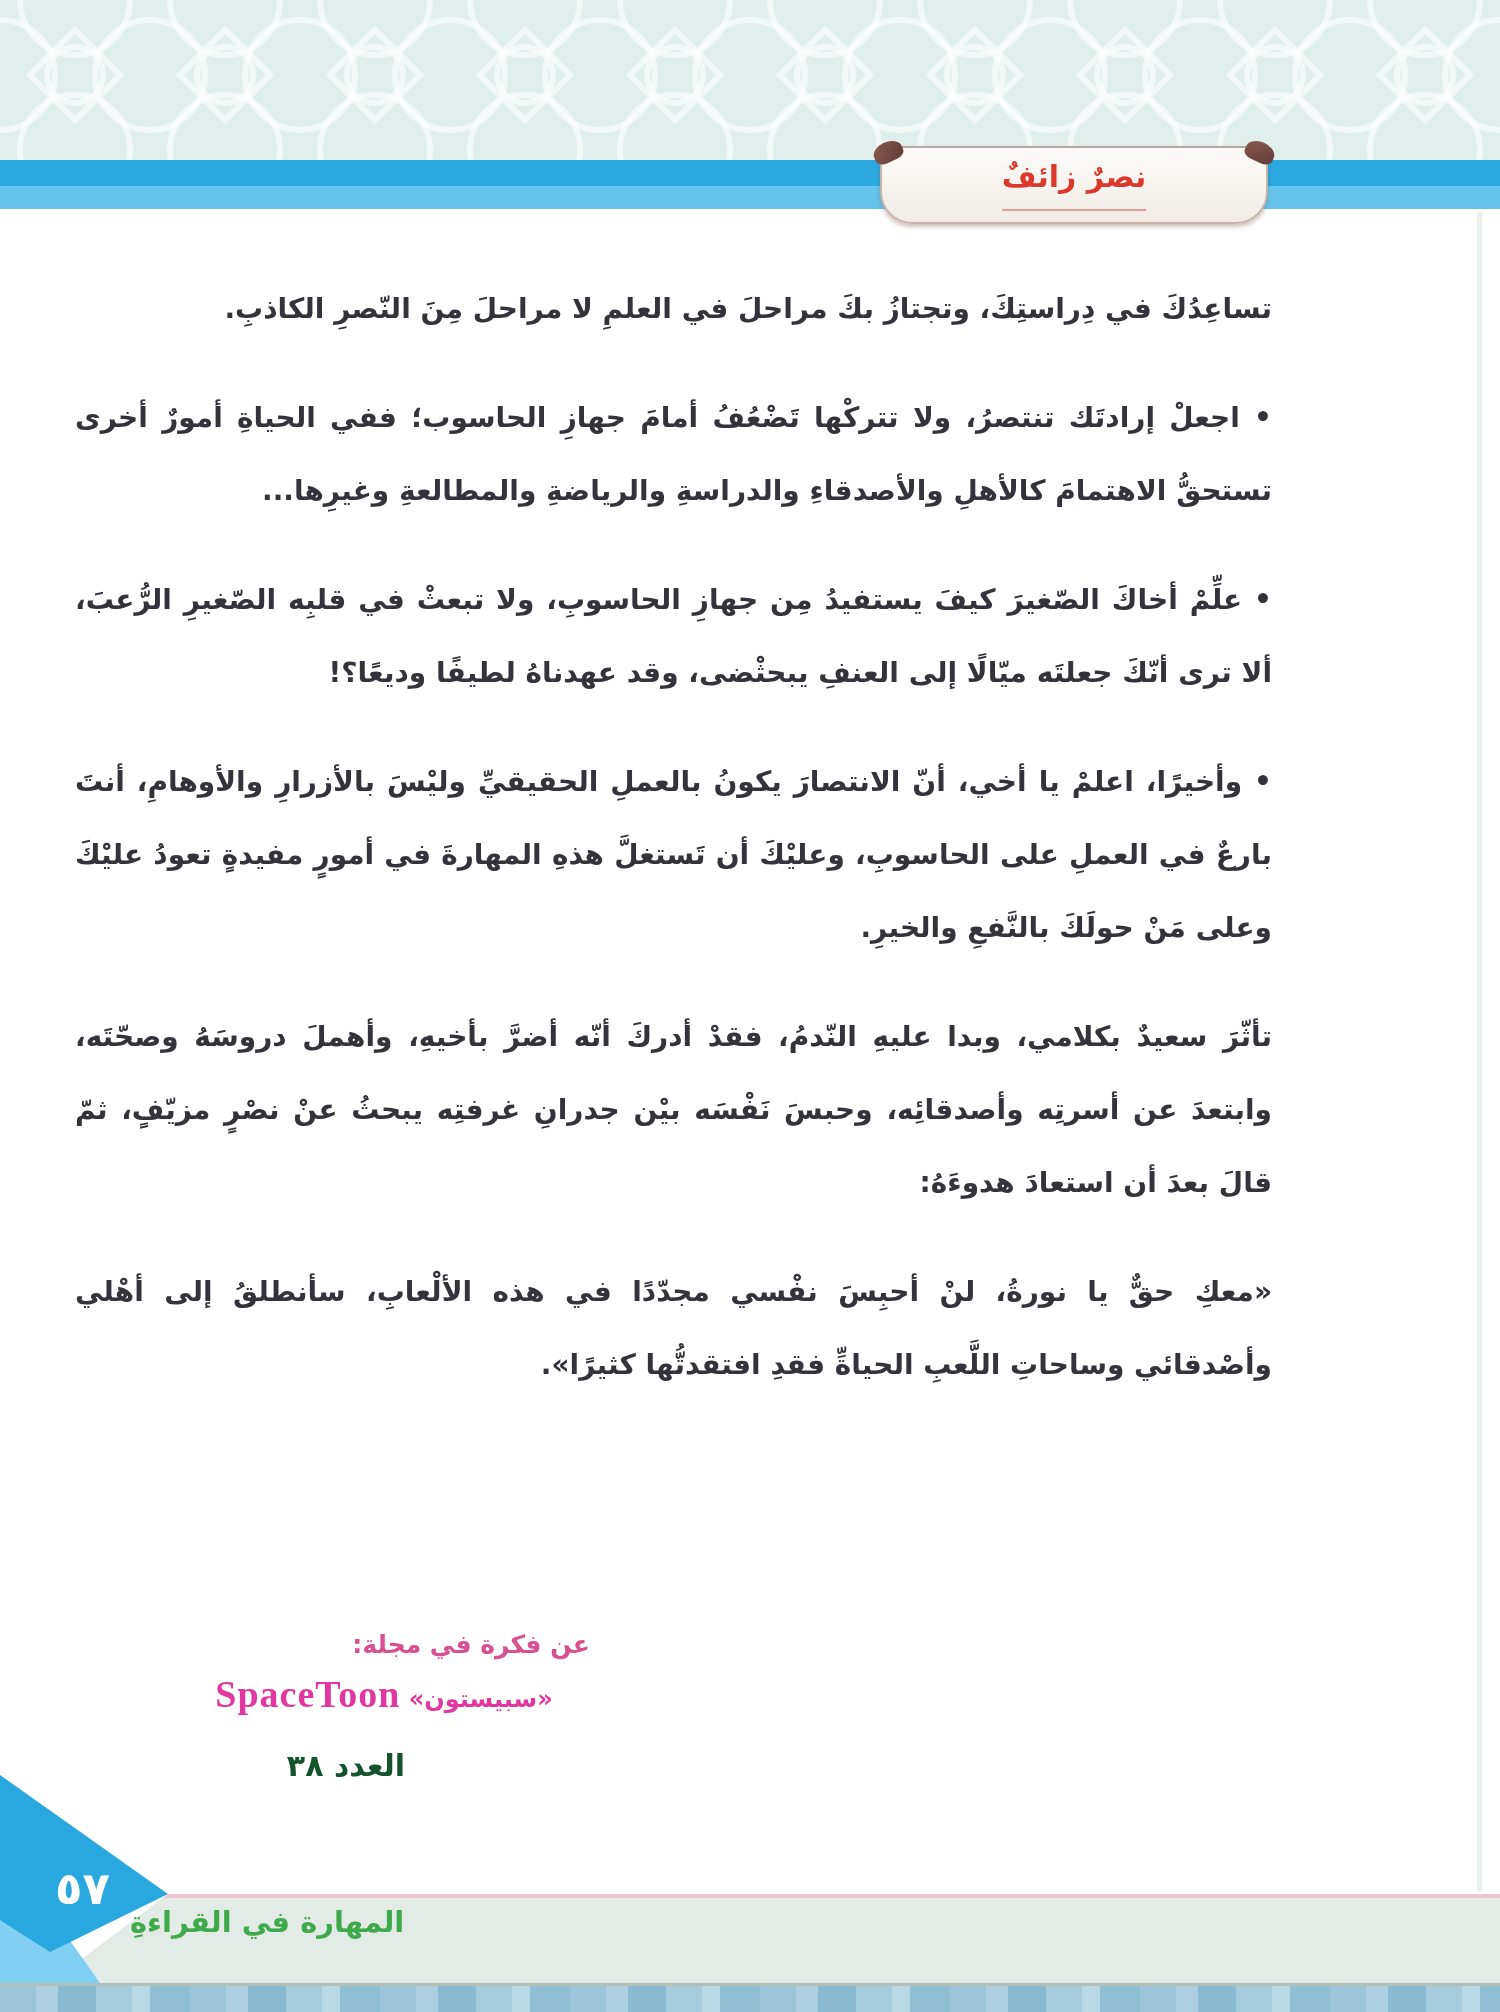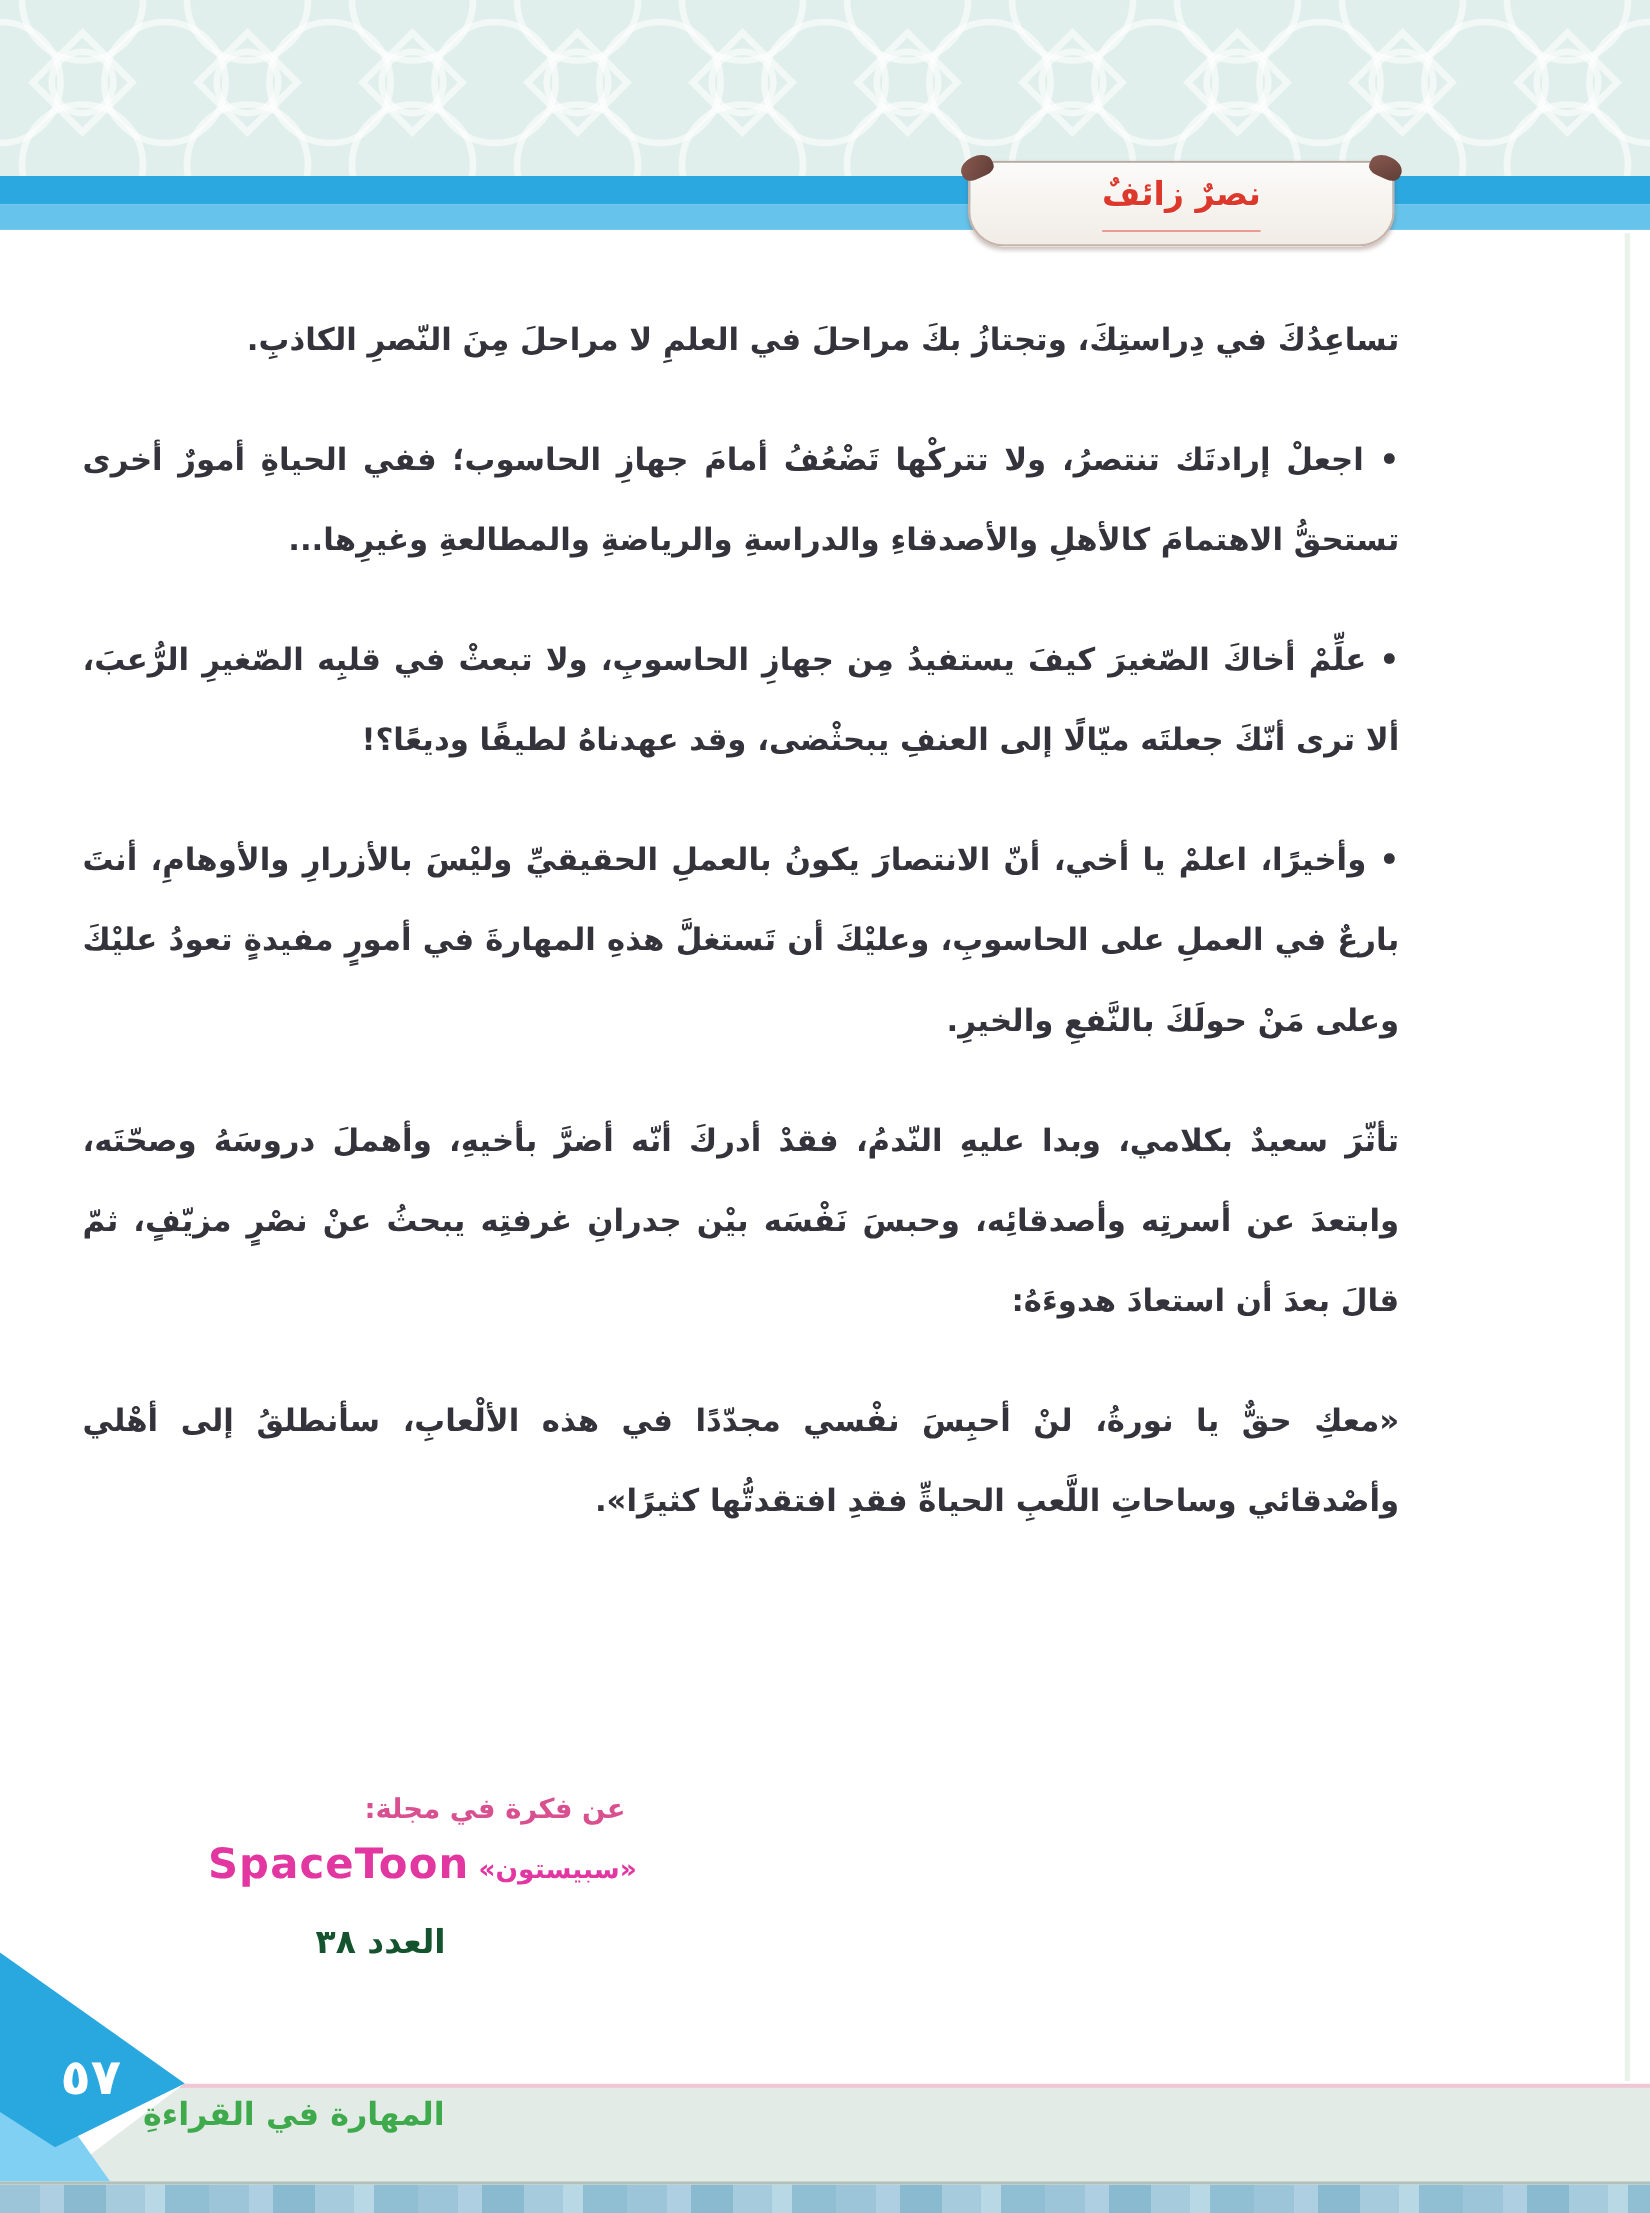--- a/index.html
+++ b/index.html
@@ -43,23 +43,23 @@
   .reading p { margin:0 0 36px 0; }
 
   .right-margin-line {
     position:absolute; left:1477px; top:212px; width:5px; height:1680px;
     background:#eaf2ec;
   }
 
   
   .cit-line { position:absolute; white-space:nowrap; transform:translateX(-50%);
               direction:rtl; font-weight:bold; }
-  .cit-intro { top:1630px; left:450px; font-size:25px; color:#D8508F; }
+  .cit-intro { top:1630px; left:471px; font-size:25px; color:#D8508F; }
   .cit-mag   { top:1672px; left:384px; font-size:24px; color:#E236A0; }
-  .cit-en    { font-size:38px; letter-spacing:1px; }
+  .cit-en    { font-size:38px; letter-spacing:1px;font-family:Liberation Serif, serif; }
   .cit-issue { top:1748px; left:346px; font-size:30px; color:#14532d; }
 
   
   .footer-strip {
     position:absolute; top:1894px; left:0; width:1500px; height:89px;
     background:#e2ebe6; z-index:1;
     clip-path:polygon(168px 0, 1500px 0, 1500px 89px, 50px 89px);
   }
   .footer-pink-line { width:100%; height:4px; background:#efc6d4; }
   .footer-label {

